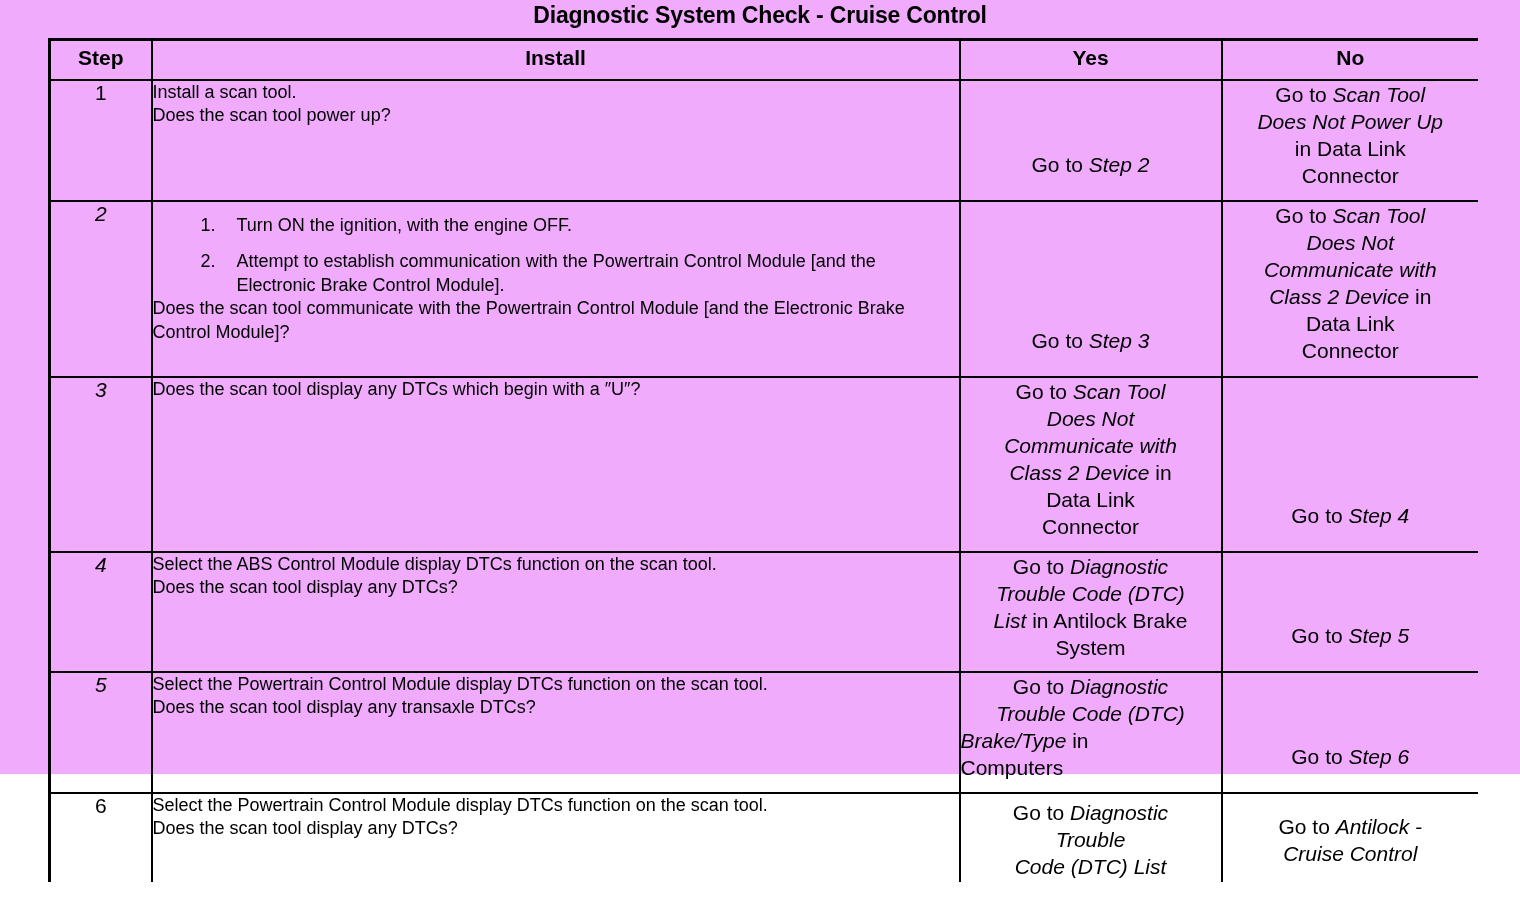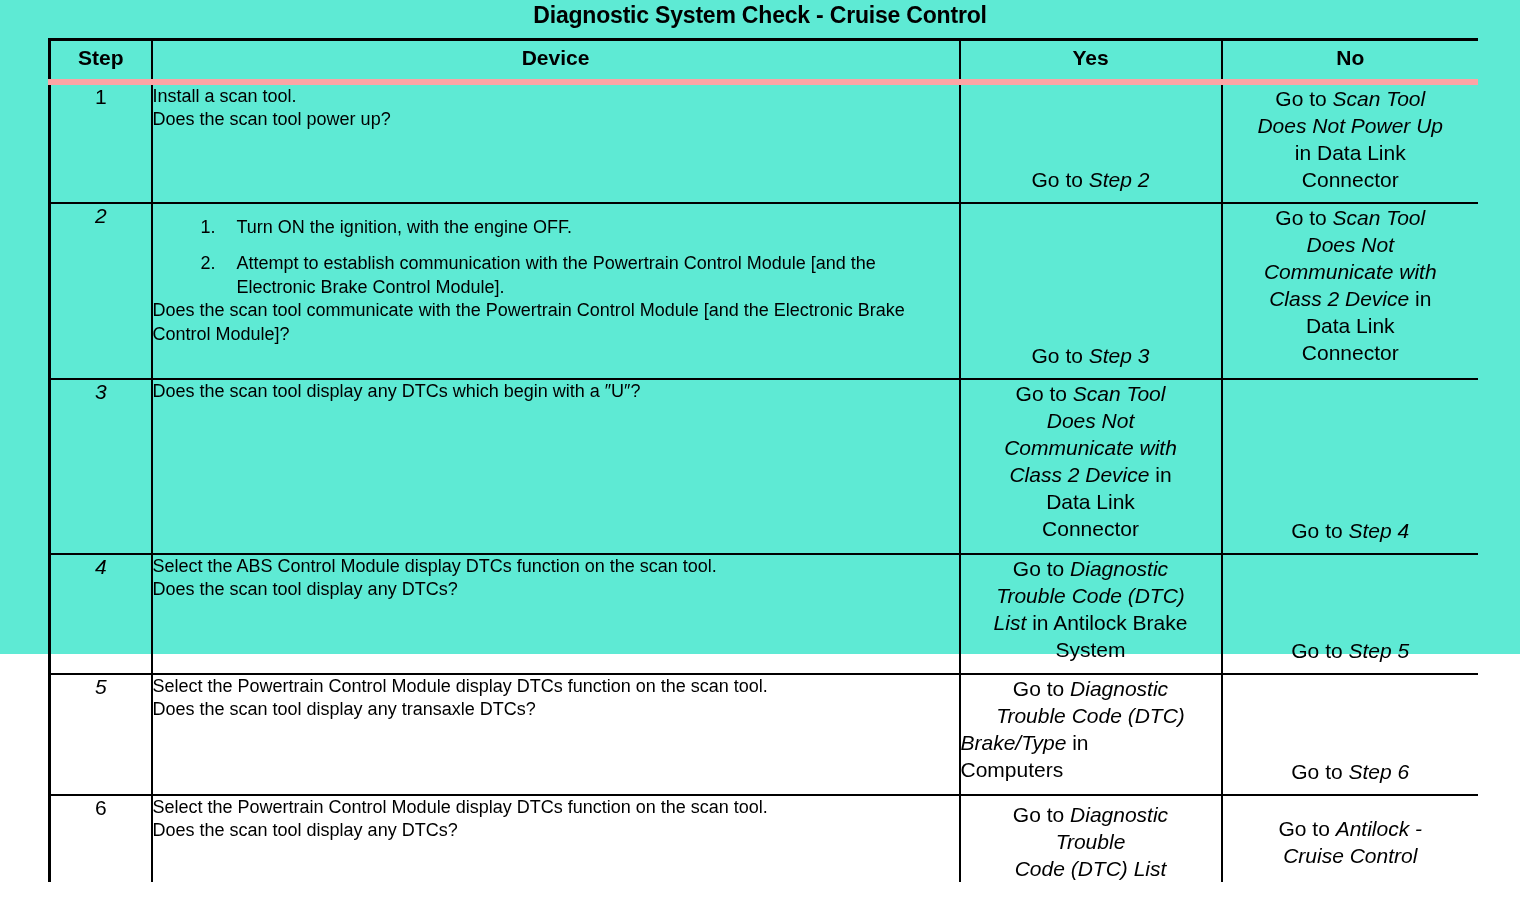--- a/index.html
+++ b/index.html
@@ -11,22 +11,22 @@
     width: 1520px;
     height: 910px;
     font-family: "Liberation Sans", sans-serif;
     color: #000000;
     overflow: hidden;
   }
 
   .page {
     position: relative;
     width: 1520px;
-    height: 654px;
-    background: #5eead4;
+    height: 774px;
+    background: #f0abfc;
   }
 
   .doc-title {
     position: absolute;
     left: 0;
     top: 2px;
     width: 1520px;
     text-align: center;
     font-size: 23px;
     font-weight: bold;
@@ -60,21 +60,21 @@
     vertical-align: top;
     padding: 0;
   }
 
   table.diag thead th {
     text-align: center;
     font-size: 21px;
     font-weight: bold;
     padding: 5px 4px 7px 4px;
     height: 26px;
-    border-bottom: 6px solid #fca5a5;
+    border-bottom: 1px solid #fca5a5;
   }
 
   
   td.step {
     text-align: center;
     vertical-align: middle;
     font-size: 21px;
   }
   td.step .num { display: block; }
   td.step.ital .num { font-style: italic; }
@@ -109,21 +109,21 @@
   }
   td.action .tail { }
 
   
   td.branch {
     font-size: 21px;
     line-height: 1.29;
     padding: 6px 6px 6px 6px;
   }
   td.branch.center  { text-align: center; margin-left: 32px; }
-  td.branch.bottom  { vertical-align: bottom; padding-bottom: 9px; }
+  td.branch.bottom  { vertical-align: bottom; padding-bottom: 22px; }
   td.branch.middle  { vertical-align: middle; }
   td.branch .ln { display: block; }
 
   i, .it { font-style: italic; }
 </style>
 </head>
 <body>
 
 <div class="page">
 
@@ -133,21 +133,21 @@
     <table class="diag">
       <colgroup>
         <col class="c-step">
           <col class="c-act">
           <col class="c-yes">
           <col class="c-no">
       </colgroup>
       <thead>
         <tr>
           <th>Step</th>
-          <th>Device</th>
+          <th>Install</th>
           <th>Yes</th>
           <th>No</th>
         </tr>
       </thead>
       <tbody id="tbody">
           <tr style="height: 121px;">
             <td class="step">
               <span class="num">1</span>
             </td>
             <td class="action">

